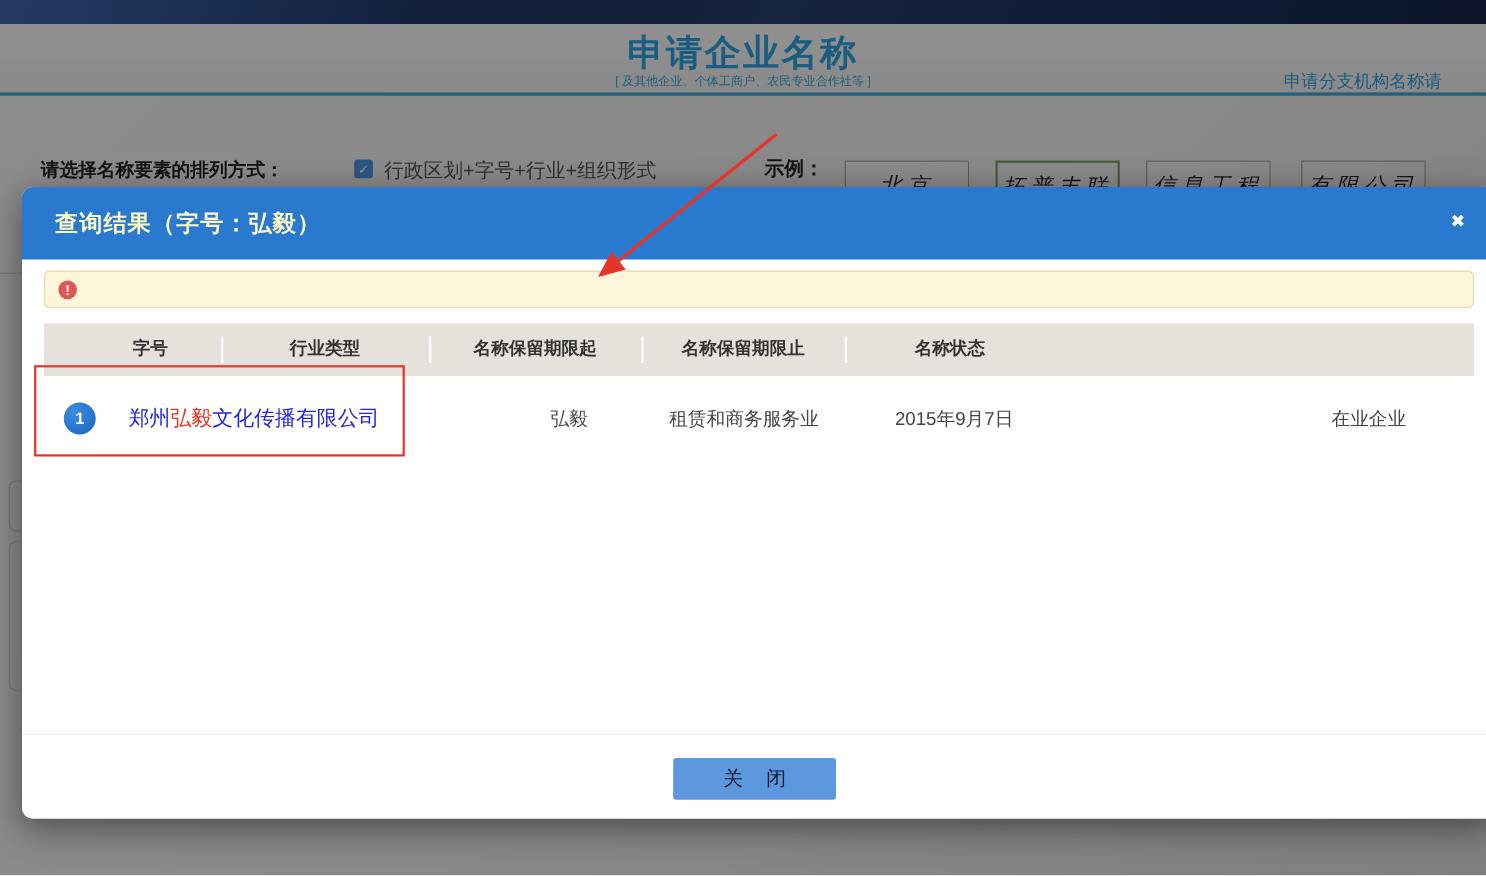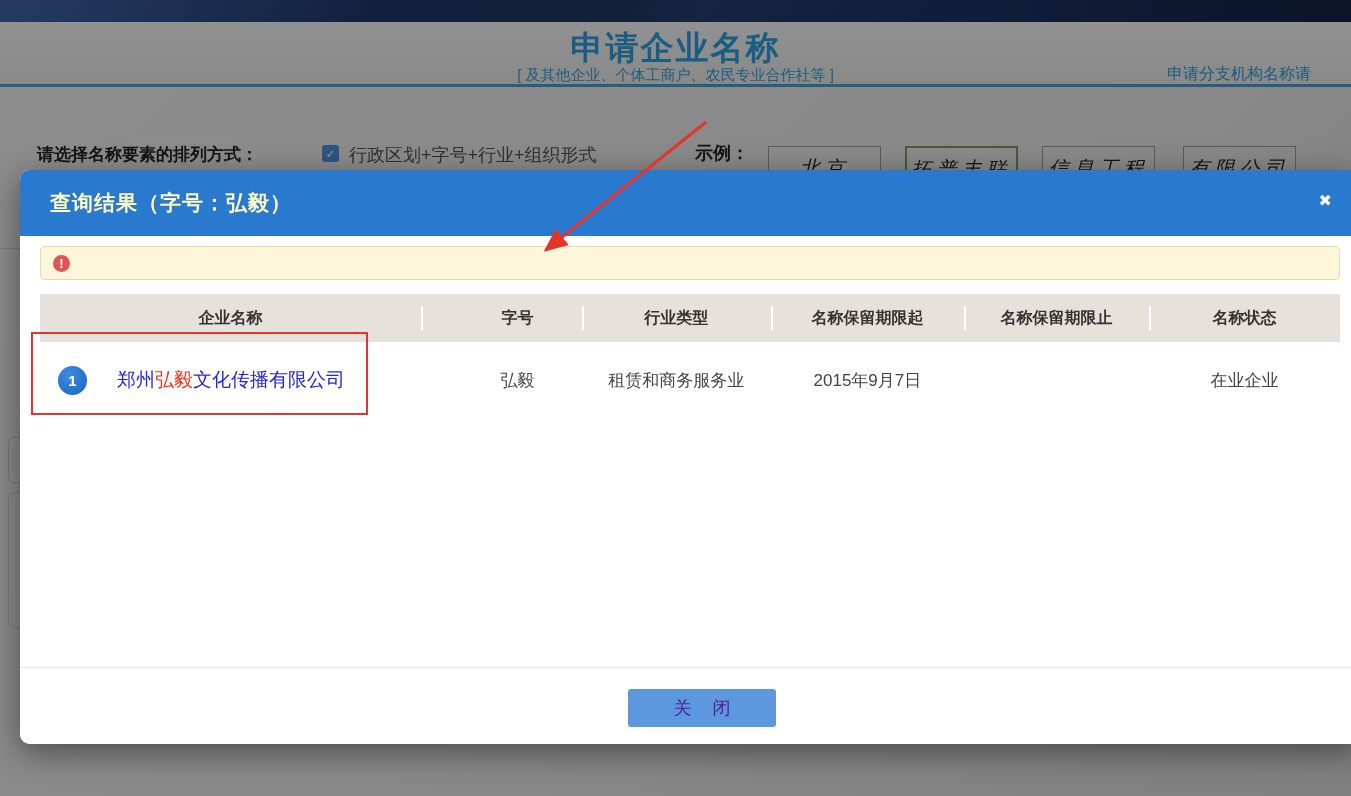--- a/index.html
+++ b/index.html
@@ -15,21 +15,21 @@
     background:linear-gradient(100deg,#2d4f90 0%,#16294f 45%,#1b3260 75%,#142346 100%);
   }
   .topbar::after {
     content:""; position:absolute; inset:0;
     background:linear-gradient(115deg, rgba(96,140,210,.35) 0%, transparent 28%, rgba(80,120,190,.25) 52%, transparent 75%);
   }
   .hdr { position:absolute; top:22px; left:0; right:0; height:62px; background:linear-gradient(#fafafa,#ededed); }
   .page-title { position:absolute; top:4px; left:0; right:0; text-align:center;
     font-size:33px; font-weight:bold; color:#2da0dc; letter-spacing:2px;font-family:Liberation Mono, monospace; }
   .page-subtitle { position:absolute; top:44px; left:0; right:0; text-align:center;
-    font-size:15px; color:#33a2d8; }
+    font-size:11px; color:#33a2d8; }
   .branch-link { position:absolute; top:42px; left:1167px; font-size:16px; color:#2da0dc; white-space:nowrap; cursor:pointer; }
   .divider { position:absolute; top:84px; left:0; right:0; height:3px; background:#3fa6d6; }
   .form-label { position:absolute; top:143px; left:37px; font-size:17px; font-weight:bold; color:#222; }
   .checkbox { position:absolute; top:145px; left:322px; width:17px; height:17px;
     background:#4f94e0; border-radius:3px; color:#fff; font-size:12px; font-weight:bold;
     display:flex; align-items:center; justify-content:center; cursor:pointer; }
   .form-option { position:absolute; top:143px; left:349px; font-size:18px; color:#555; }
   .example-label { position:absolute; top:141px; left:695px; font-size:18px; font-weight:bold; color:#222; }
   .example-box { position:absolute; top:146px; width:113px; height:60px;
     border:1px solid #98a096; background:rgba(255,255,255,.15);
@@ -62,22 +62,22 @@
   .trow { display:flex; height:76px; align-items:center; background:#fff; }
   .td { text-align:center; color:#444; font-size:17px; }
   .td-name { display:flex; align-items:center; text-align:left; padding-left:18px; }
   .row-index { width:29px; height:29px; border-radius:50%;
     background:radial-gradient(circle at 35% 30%, #3b8ce0, #1a63c2);
     color:#fff; font-size:15px; font-weight:bold; display:flex; align-items:center; justify-content:center; flex:none; }
   .company-link { margin-left:30px; font-size:19px; color:#2424dd; cursor:pointer; white-space:nowrap; }
   .company-link .hl { color:#ee3018; }
   .modal-footer { position:absolute; left:0; right:0; bottom:0; height:77px;
     border-top:1px solid #e5e5e5; background:#fff; border-radius:0 0 10px 10px; }
-  .close-btn { position:absolute; left:608px; top:21px; width:148px; height:38px;
-    background:#5d97de; color:#4c1d95; font-size:18px; border:none; border-radius:3px;
+  .close-btn { position:absolute; left:592px; top:21px; width:148px; height:38px;
+    background:#5d97de; color:#0f172a; font-size:18px; border:none; border-radius:3px;
     letter-spacing:8px; text-indent:8px; cursor:pointer; }
   
   .annotations { position:absolute; inset:0; z-index:30; pointer-events:none; }
 </style>
 </head>
 <body>
 
 <div class="screen">
 
   <div>
@@ -110,21 +110,20 @@
       <div class="modal-title">查询结果（字号：弘毅）</div>
       <div class="modal-close">✖</div>
     </div>
 
     <div class="warning">
       <div class="warning-icon">!</div>
     </div>
 
     <div class="table">
       <div class="thead">
-        <div class="th c1">企业名称</div>
         <div class="th c2">字号</div>
         <div class="th c3">行业类型</div>
         <div class="th c4">名称保留期限起</div>
         <div class="th c5">名称保留期限止</div>
         <div class="th c6">名称状态</div>
       </div>
       <div class="trow">
         <div class="td c1 td-name">
           <div class="row-index">1</div>
           <div class="company-link"><span>郑州</span><span class="hl">弘毅</span><span>文化传播有限公司</span></div>

